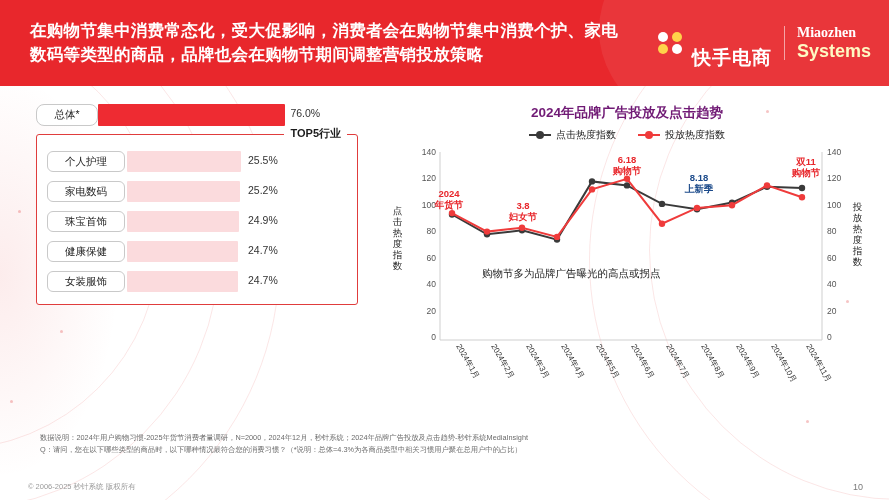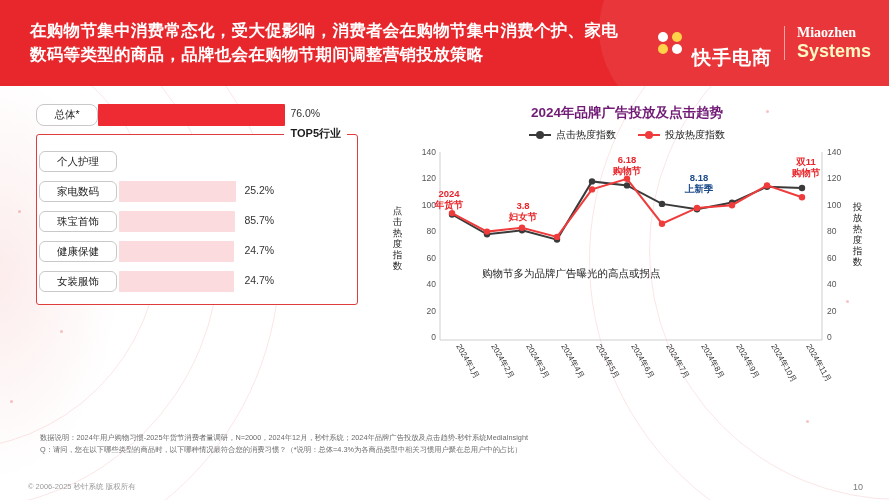--- a/index.html
+++ b/index.html
@@ -126,21 +126,21 @@
     position: absolute;
     top: 3px;
     font-size: 10.5px;
     color: #333;
   }
   .top5-card {
     position: relative;
     margin-left: 8px;
     border: 1px solid #e03c3c;
     border-radius: 3px;
-    padding: 16px 10px 12px 2px;
+    padding: 16px 10px 12px 10px;
     background: #fff;
   }
   .top5-badge {
     position: absolute;
     right: 10px; top: -9px;
     background: #fff;
     padding: 0 6px;
     font-size: 11px;
     font-weight: bold;
     color: #1b1b1b;
@@ -298,35 +298,39 @@
       <div class="overall-bar" style="width:72%"></div>
       <div class="overall-val" style="left:74%">76.0%</div>
     </div>
   </div>
 
   <div class="top5-card">
     <div class="top5-badge">TOP5行业</div>
 
     <div class="ind-row">
       <div class="ind-label">个人护理</div>
+      <div class="ind-bar-track">
+        <div class="ind-bar" style="width:52%"></div>
+        <div class="ind-val" style="left:55%">25.5%</div>
+      </div>
     </div>
 
     <div class="ind-row">
       <div class="ind-label">家电数码</div>
       <div class="ind-bar-track">
         <div class="ind-bar" style="width:51.4%"></div>
         <div class="ind-val" style="left:55%">25.2%</div>
       </div>
     </div>
 
     <div class="ind-row">
       <div class="ind-label">珠宝首饰</div>
       <div class="ind-bar-track">
         <div class="ind-bar" style="width:50.8%"></div>
-        <div class="ind-val" style="left:55%">85.7%</div>
+        <div class="ind-val" style="left:55%">24.9%</div>
       </div>
     </div>
 
     <div class="ind-row">
       <div class="ind-label">健康保健</div>
       <div class="ind-bar-track">
         <div class="ind-bar" style="width:50.4%"></div>
         <div class="ind-val" style="left:55%">24.7%</div>
       </div>
     </div>

